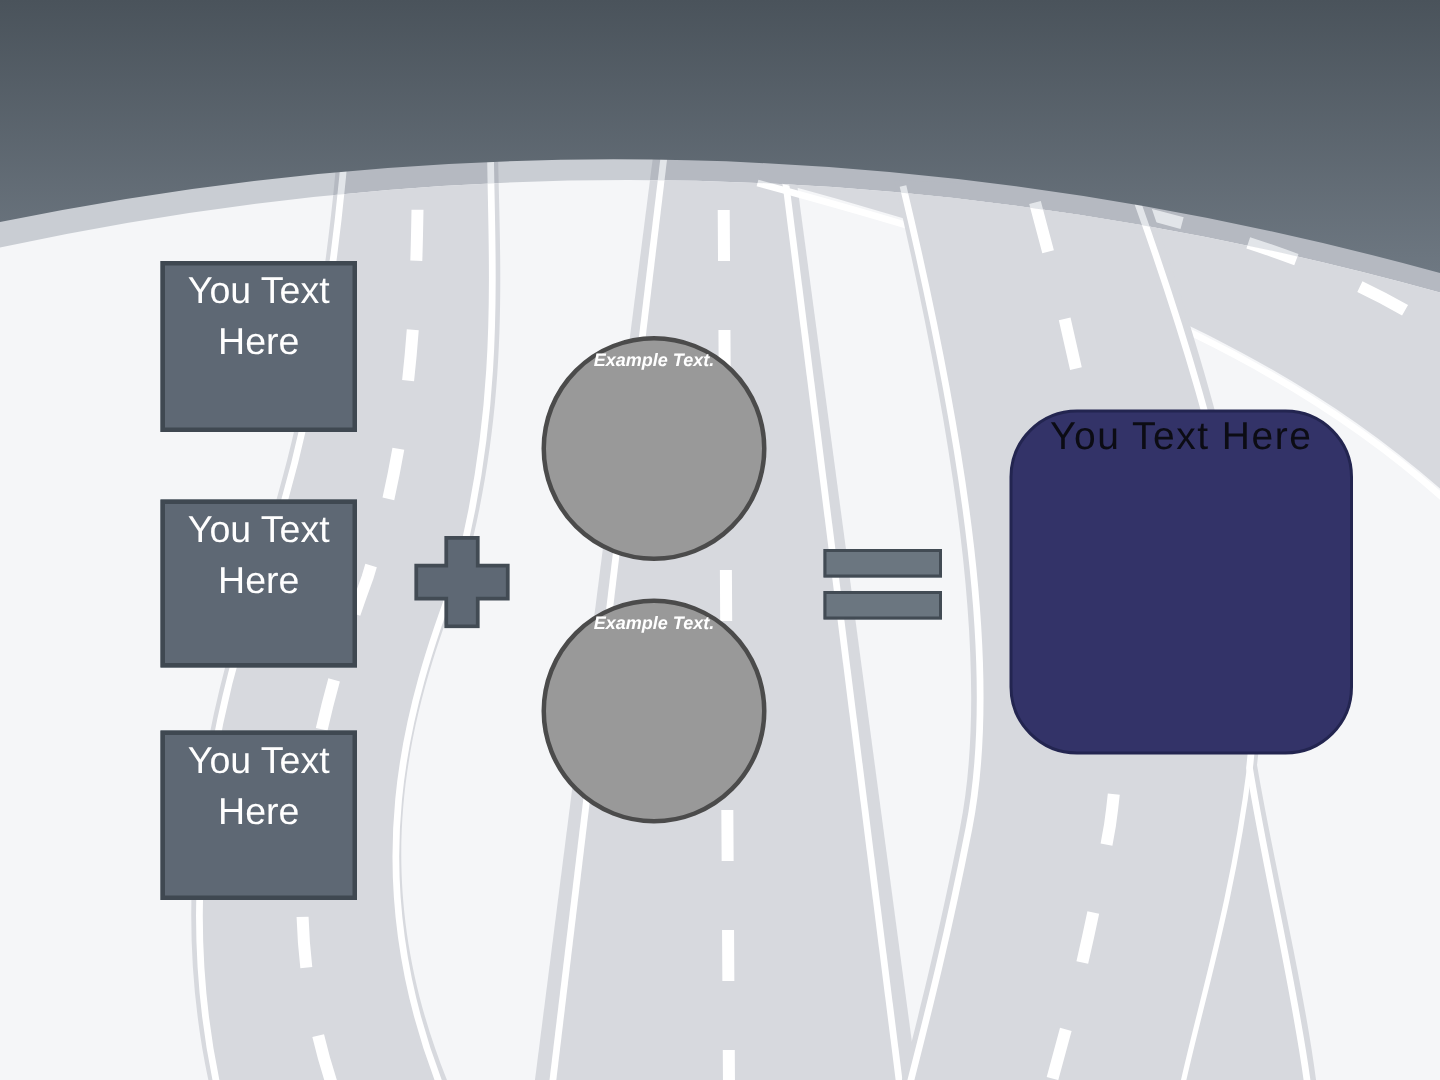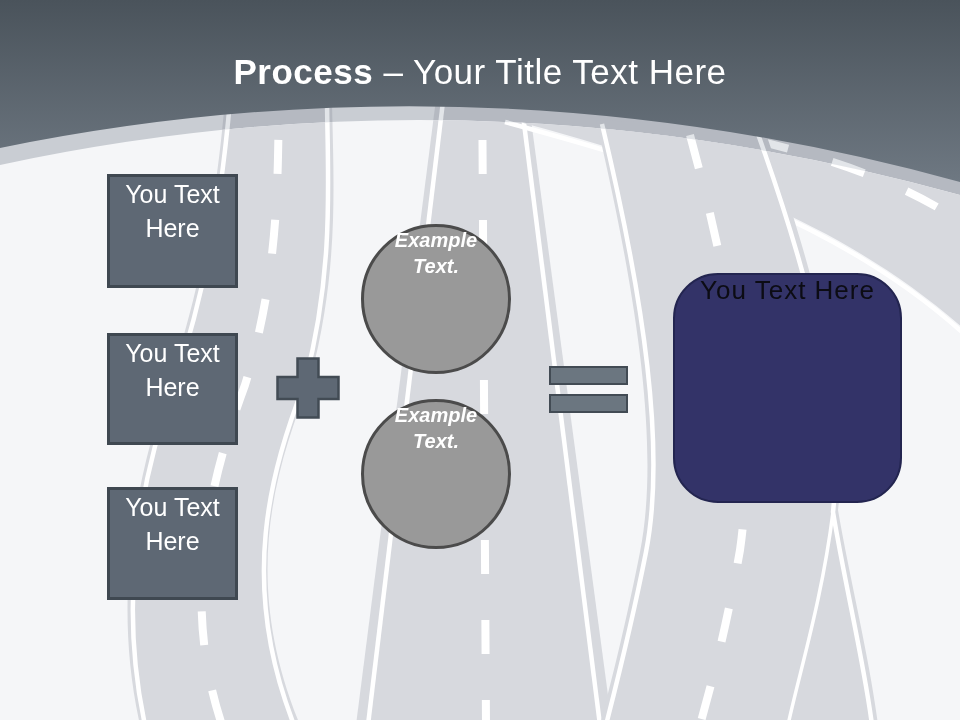--- a/index.html
+++ b/index.html
@@ -41,21 +41,21 @@
   .textbox .lbl{display:block;width:112px;margin:0 auto;}
   .tb1{left:107px;top:174px;width:131px;height:114px;}
   .tb2{left:107px;top:333px;width:131px;height:112px;}
   .tb3{left:107px;top:487px;width:131px;height:113px;}
 
   .circle{
     border-radius:50%;
     background:var(--circle-fill,#999);
     border:3.5px solid var(--circle-border,#4b4b4b);
     color:var(--circle-text,#fff);
-    font-size:20px;line-height:26px;font-weight:700;font-style:italic;
+    font-size:12px;line-height:26px;font-weight:700;font-style:italic;
   }
   .circle .lbl{display:block;width:92px;margin:0 auto;}
   .c1{left:361px;top:224px;width:150px;height:150px;}
   .c2{left:361px;top:399px;width:150px;height:150px;}
 
   .op{position:absolute;z-index:2;}
   .op-plus{left:276px;top:357px;}
   .op-eq{left:549px;top:366px;width:79px;height:47px;display:flex;flex-direction:column;justify-content:space-between;}
   .eq-bar{height:19px;background:var(--equals-fill,#6b7680);border:2.5px solid var(--operator-border,#424b54);box-sizing:border-box;}
 
@@ -110,25 +110,20 @@
     <use href="#roadscene" style="--road:var(--road-band,#b5b9c1);--lane:#eef0f3;--laneop:.8"></use>
 
     <g clip-path="url(#archClip)">
       <rect x="0" y="0" width="960" height="720" style="fill:var(--page-bg,#f5f6f8)"></rect>
       <use href="#roadscene" style="--road:var(--road-page,#d7d9de);--lane:#ffffff;--laneop:1"></use>
     </g>
 
     <path d="M0,148 Q480,50 960,182 L960,-5 L0,-5 Z" fill="url(#hdr)"></path>
   </svg>
 
-  <div class="slide-title">
-    <span class="emph">Process</span>
-    <span>–</span>
-    <span>Your Title Text Here</span>
-  </div>
 
   <div class="shape textbox tb1">
     <span class="lbl">You Text Here</span>
   </div>
   <div class="shape textbox tb2">
     <span class="lbl">You Text Here</span>
   </div>
   <div class="shape textbox tb3">
     <span class="lbl">You Text Here</span>
   </div>

